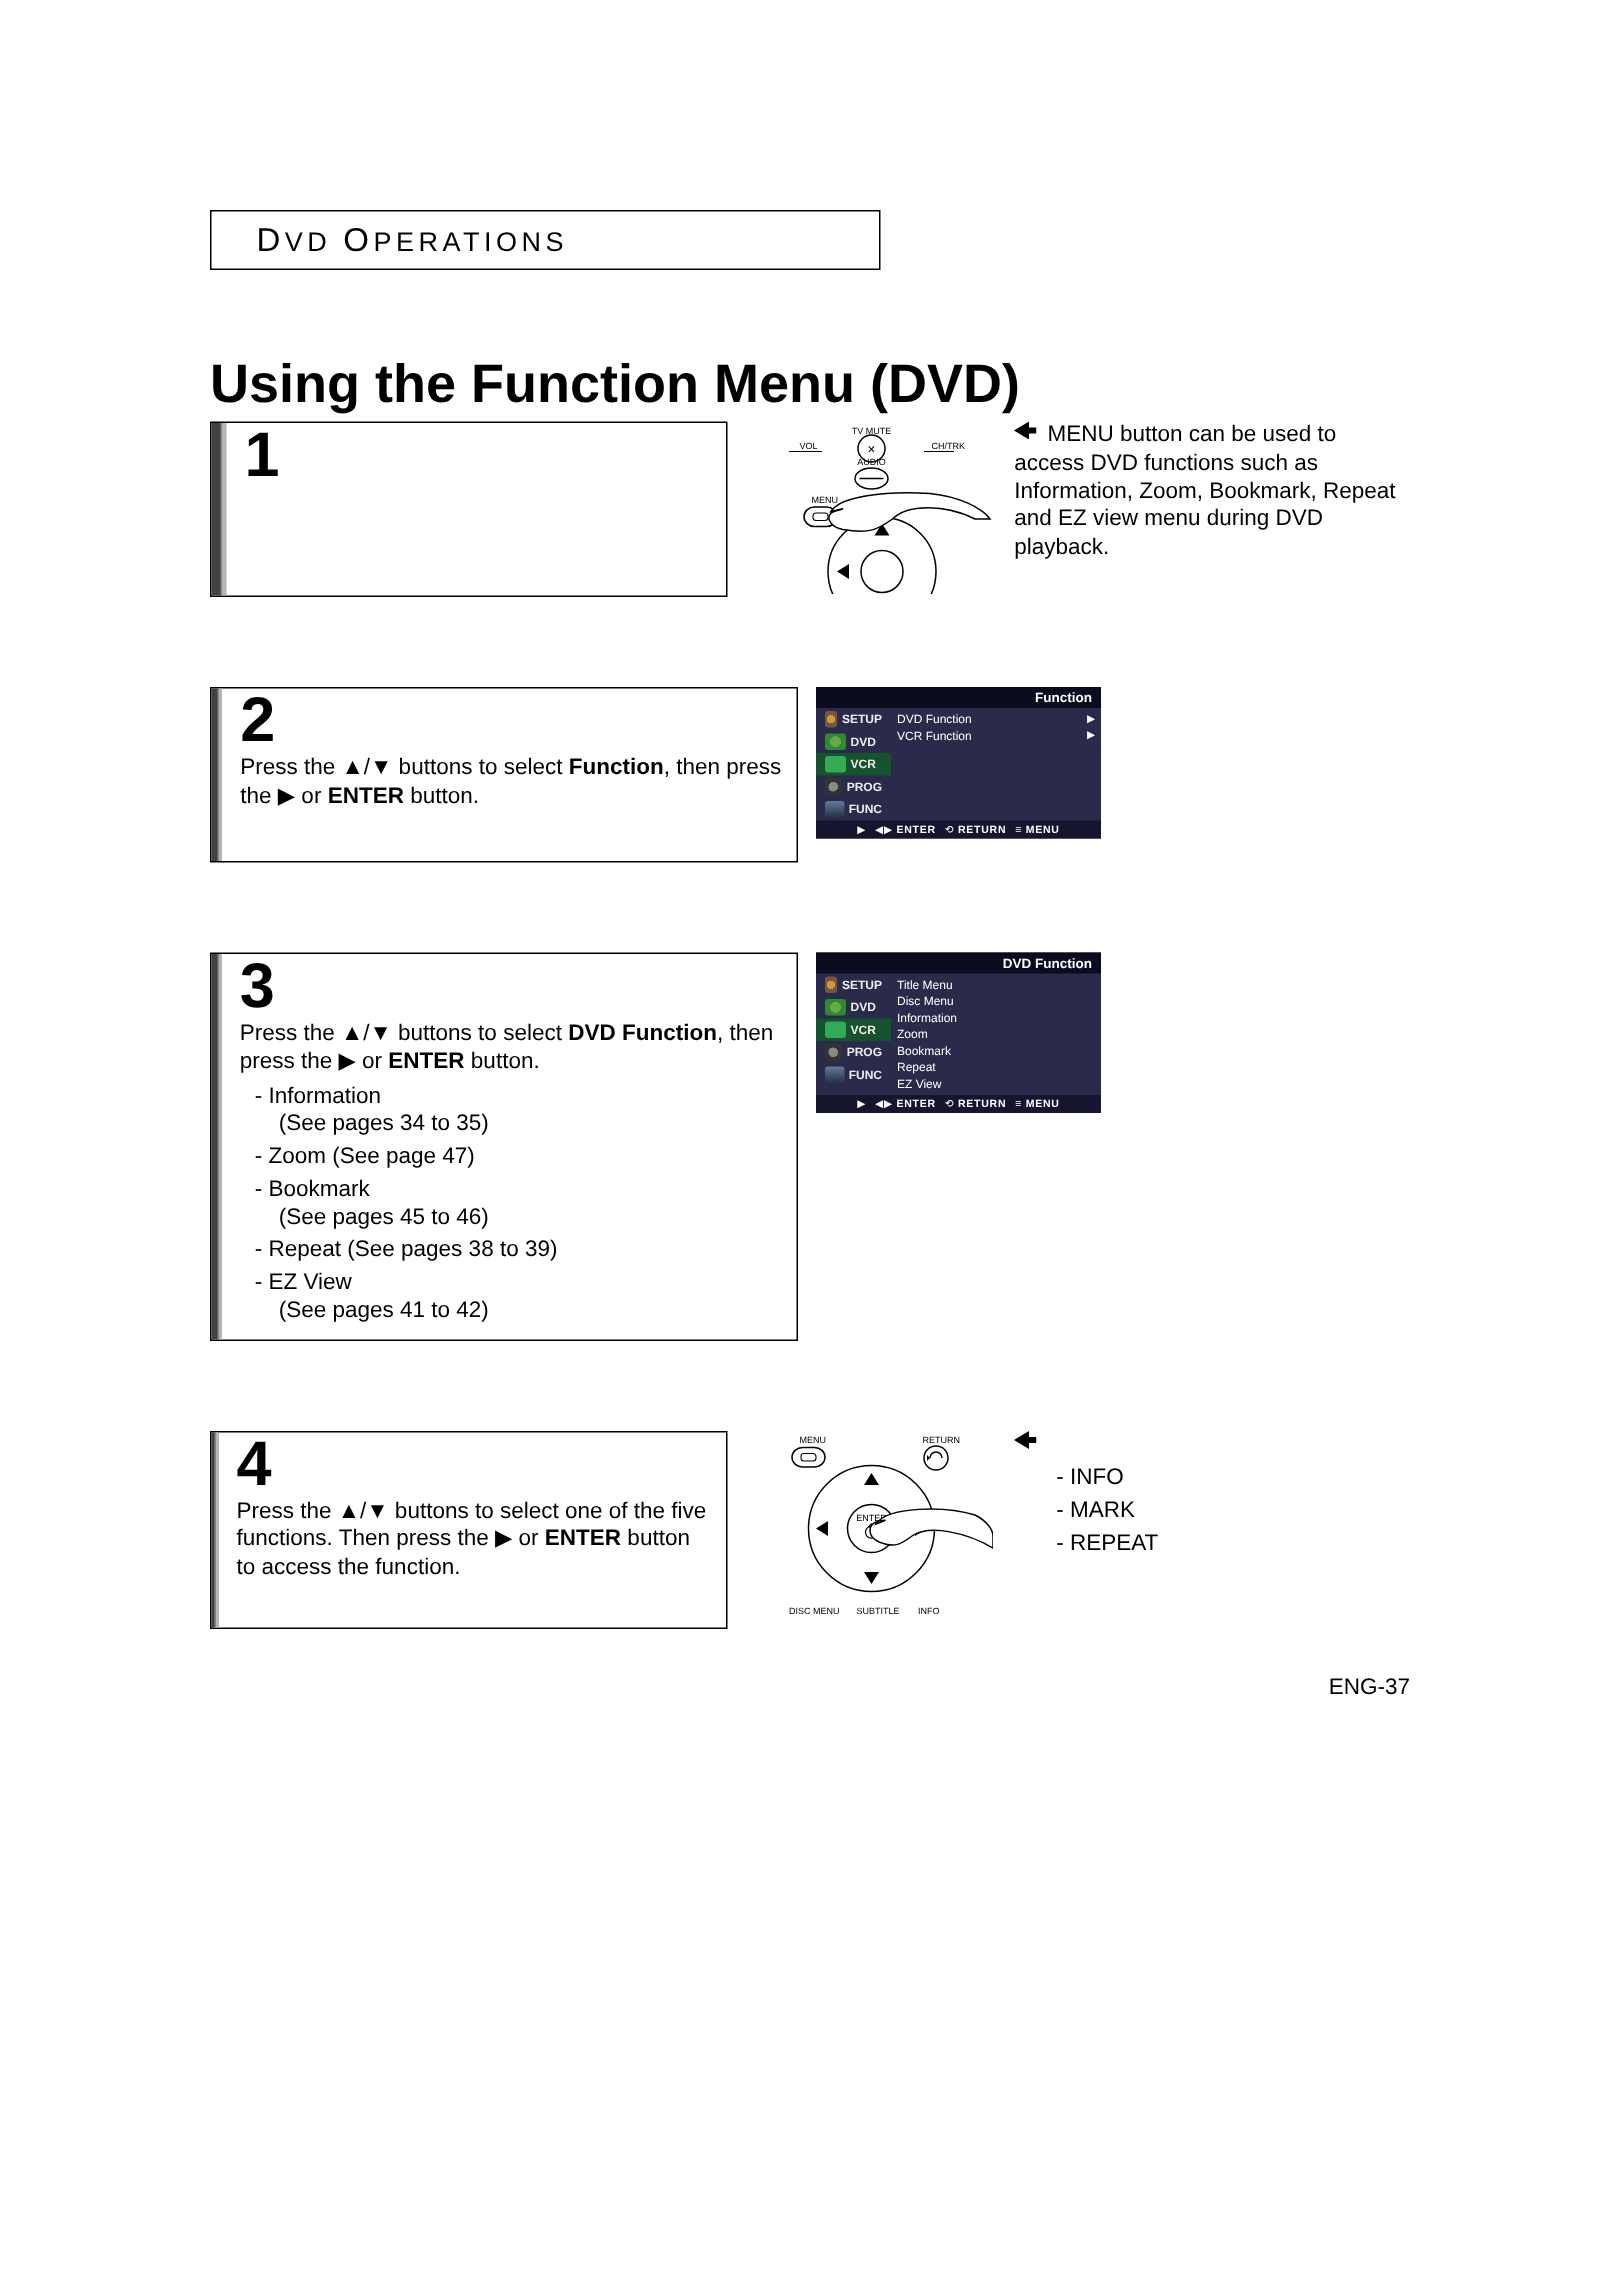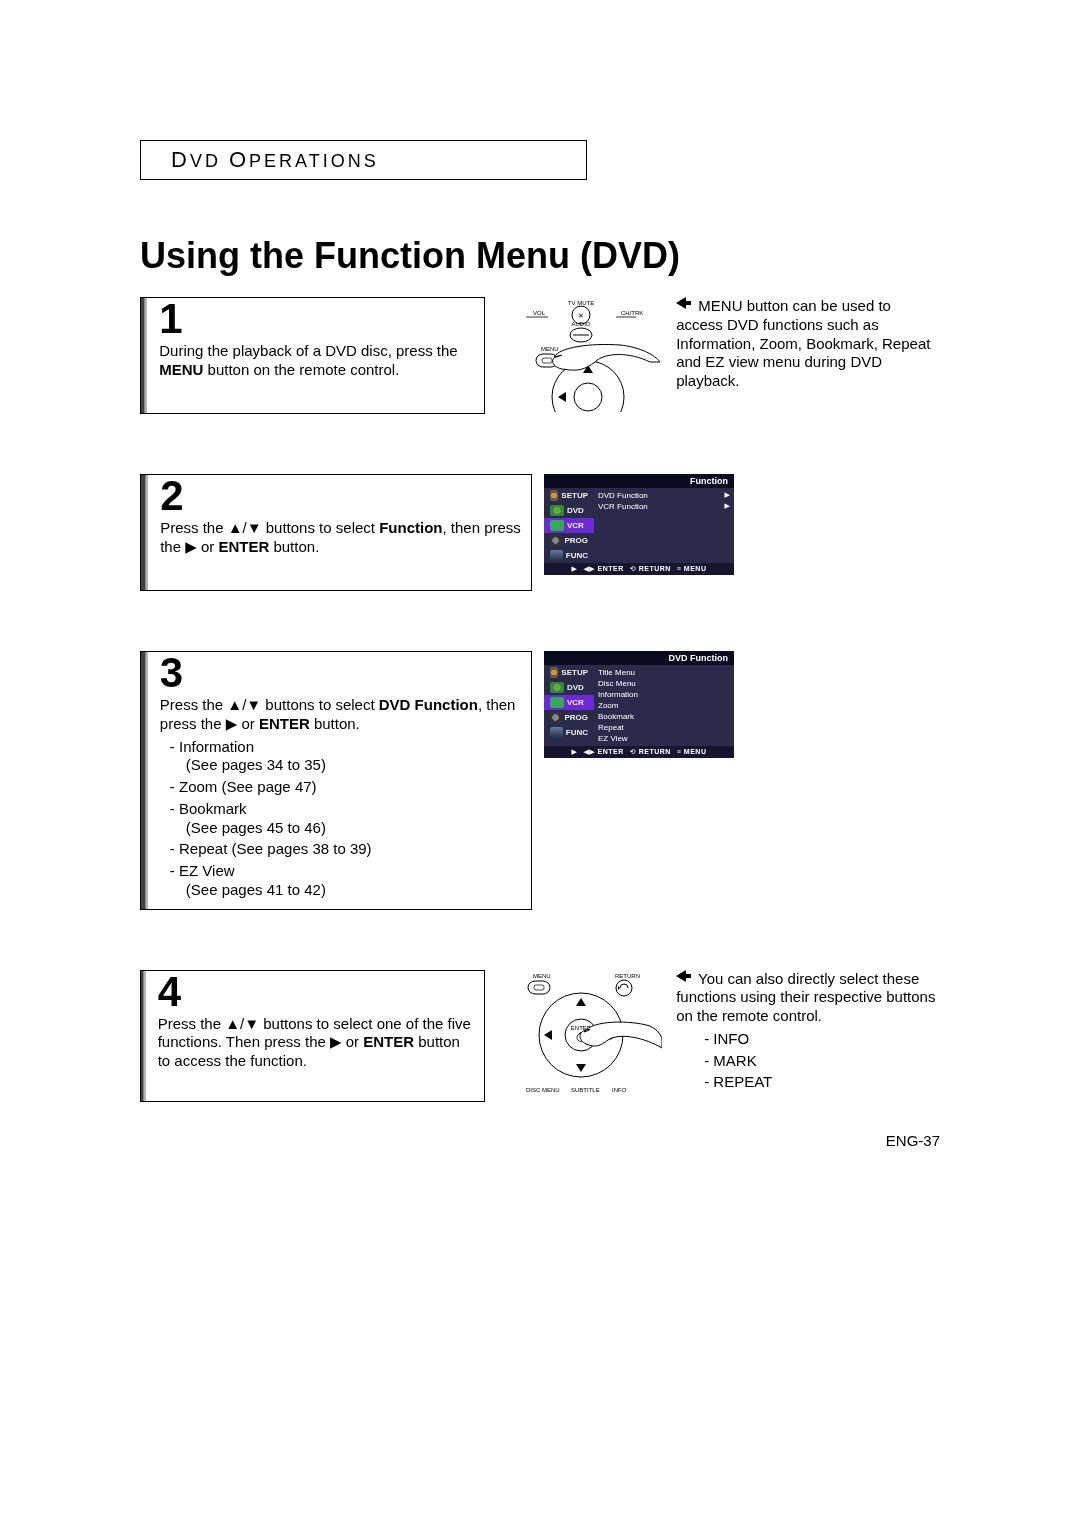--- a/index.html
+++ b/index.html
@@ -23,21 +23,21 @@
   .header-text {
     font-size: 18px;
     letter-spacing: 3px;
   }
   .header-text-first {
     font-size: 22px;
   }
   .main-title {
     font-size: 36px;
     font-weight: bold;
-    margin: 0 0 20px 0;
+    margin: 0 0 4px 0;
   }
   .row {
     display: flex;
     align-items: flex-start;
     margin-bottom: 60px;
   }
   .col-left-wrap {
     display: flex;
     align-items: stretch;
     border: 1.5px solid #000;
@@ -106,21 +106,21 @@
   }
   .osd-side-item {
     display: flex;
     align-items: center;
     padding: 2px 6px;
     font-size: 8px;
     font-weight: bold;
     color: #eee;
     border-bottom: 0;
   }
-  .osd-side-item.sel { background:#6d28d9;}
+  .osd-side-item.sel { background:#14532d;}
   .osd-icon {
     width: 14px;
     height: 11px;
     background: #777;
     margin-right: 3px;
     border-radius: 2px;
   }
   .osd-icon.gear{background:radial-gradient(circle,#c93 40%,#754 42%);}
   .osd-icon.dvd{background:radial-gradient(circle,#6a4 40%,#383 42%);}
   .osd-icon.vcr{background:#3a5;}
@@ -174,21 +174,20 @@
   </div>
 
   <h1 class="main-title">Using the Function Menu (DVD)</h1>
 
   <div class="row">
     <div class="col-left-wrap">
       <div class="vbar"></div>
         <div class="vbar vbar2"></div>
       <div class="col-left">
         <div class="step-num">1</div>
-        <div><span>During the playback of a DVD disc, press the </span><b>MENU</b><span> button on the remote control.</span></div>
       </div>
     </div>
     <div class="col-mid">
       <div class="remote-box">
         <svg viewBox="0 0 162 115" width="162" height="115">
           <text x="81" y="8" text-anchor="middle" font-size="6">TV MUTE</text>
           <line x1="26" y1="20" x2="48" y2="20" stroke="#000" stroke-width="0.8"></line>
           <text x="33" y="18" font-size="6">VOL</text>
           <circle cx="81" cy="18" r="9" fill="none" stroke="#000" stroke-width="1"></circle>
           <text x="81" y="21" text-anchor="middle" font-size="7">✕</text>
@@ -373,21 +372,20 @@
           <text x="112" y="122" font-size="6">INFO</text>
 
           <path d="M 162 78 C 145 68 120 62 108 70 C 100 76 96 78 86 74 C 78 70 78 62 86 60 C 96 58 84 62 84 62 C 92 50 130 50 150 56 C 158 60 162 66 162 70 Z" fill="#fff" stroke="#000" stroke-width="1"></path>
         </svg>
       </div>
     </div>
     <div class="col-right">
       <span class="arrow-l"><svg width="15" height="12">
             <path d="M0 6 L10 0 L10 4 L15 4 L15 8 L10 8 L10 12 Z" fill="#000"></path>
           </svg></span>
-      <span>You can also directly select these functions using their respective buttons on the remote control.</span>
       <ul class="bul" style="margin-left:28px">
         <li>INFO</li>
         <li>MARK</li>
         <li>REPEAT</li>
       </ul>
     </div>
   </div>
 
   <div class="page-num">ENG-37</div>
 </div>

